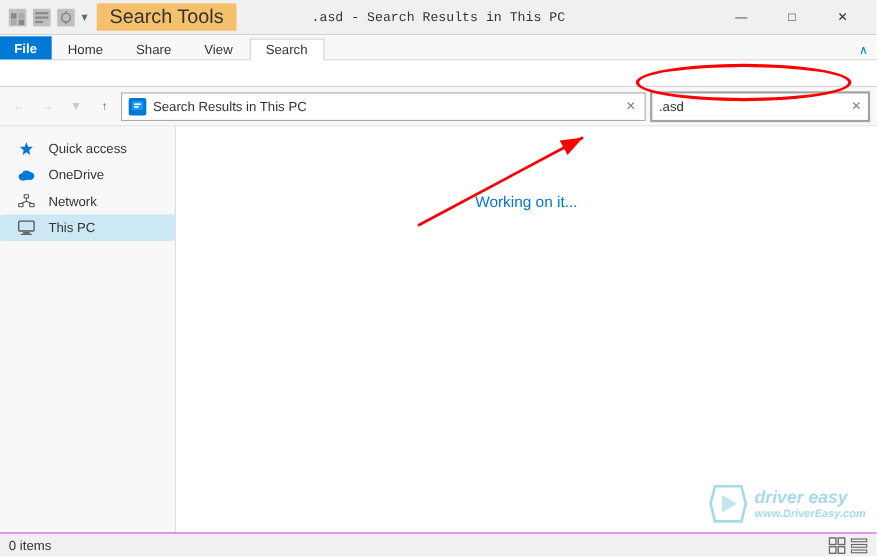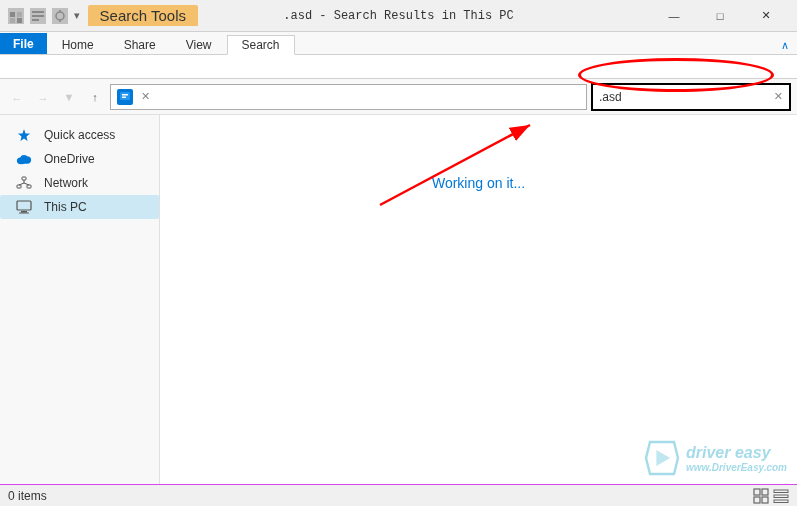--- a/index.html
+++ b/index.html
@@ -33,21 +33,21 @@
       font-size: 12px;
       color: #333;
       position: absolute;
       left: 50%;
       transform: translateX(-50%);
       font-family: Liberation Mono, monospace;
     }
     .search-tools-tab {
       background: #f4c06c;
       padding: 2px 12px;
-      font-size: 15px;
+      font-size: 18px;
       color: #333;
       margin-right: 20px;
       border-radius: 2px 2px 0 0;
     }
     .title-bar-controls {
       margin-left: auto;
       display: flex;
       gap: 0;
     }
     .title-ctrl {
@@ -135,21 +135,21 @@
       display: flex; align-items: center; justify-content: center;
       color: #fff; font-size: 9px;
     }
     .address-text { flex: 1; color: #333; font-size: 12px; }
     .address-clear {
       color: #888; cursor: pointer; font-size: 11px; padding: 2px;
     }
     .search-box {
       width: 200px;
       height: 28px;
-      border: 2px solid #000000;
+      border: 2px solid #a3a3a3;
       background: #fff;
       display: flex;
       align-items: center;
       padding: 0 6px;
       gap: 4px;
     }
     .search-input {
       flex: 1;
       border: none; outline: none;
       font-size: 12px; color: #333;
@@ -311,20 +311,21 @@
   <div class="nav-btn">↑</div>
 
   <div class="address-box">
     <div class="address-icon">
       <svg width="12" height="12" viewBox="0 0 12 12">
           <rect x="1" y="1" width="10" height="8" rx="1" fill="#2196f3"></rect>
           <rect x="3" y="3" width="6" height="1.5" fill="#fff"></rect>
           <rect x="3" y="5.5" width="4" height="1.5" fill="#fff"></rect>
         </svg>
     </div>
+    <div class="address-text">Search Results in This PC</div>
     <div class="address-clear">✕</div>
   </div>
 
   <div class="search-box">
     <input class="search-input" value=".asd" type="text" style="">
     <div class="search-clear">✕</div>
   </div>
 </div>
 
 <div class="main-layout">

